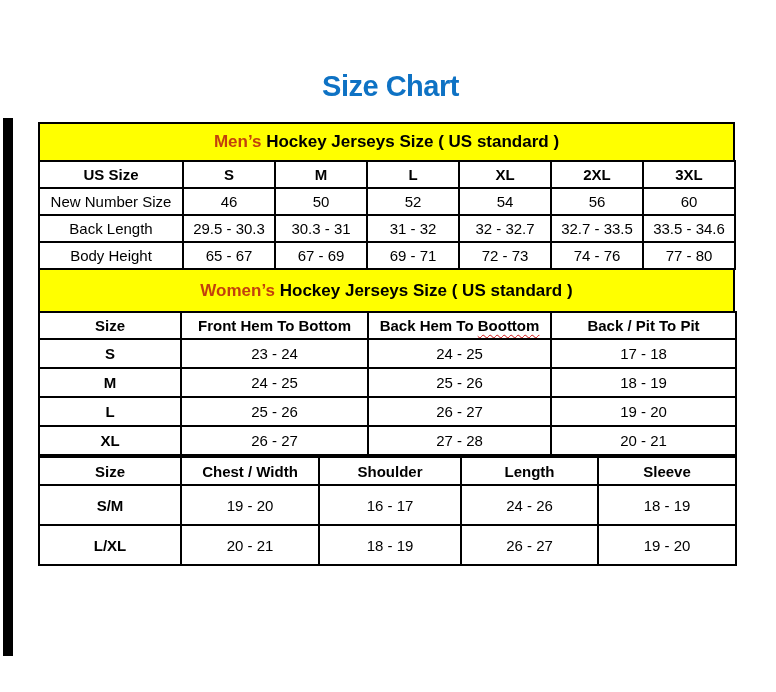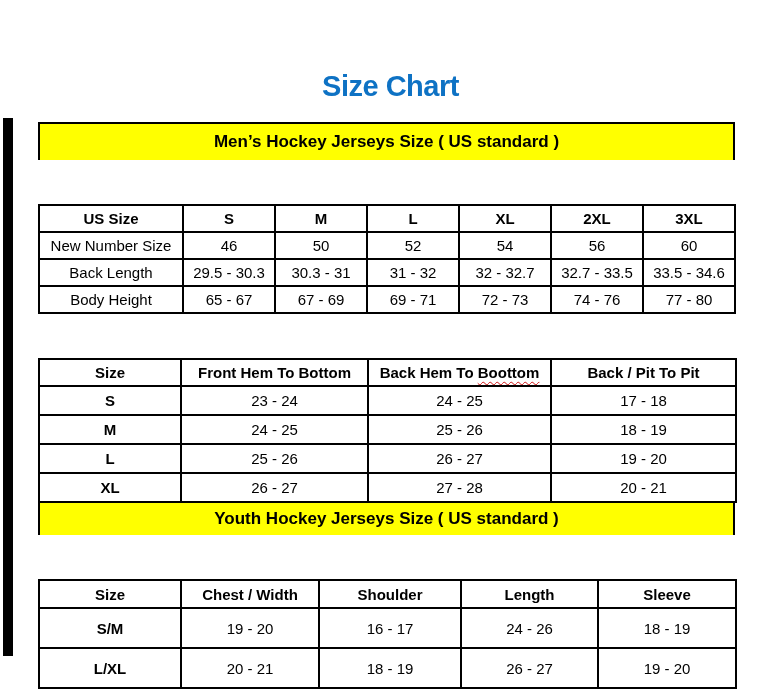--- a/index.html
+++ b/index.html
@@ -34,29 +34,28 @@
     width: 697px;
   }
   .band {
     background: #ffff00;
     border: 2px solid #000;
     text-align: center;
     font-weight: bold;
     font-size: 17px;
     color: #000;
   }
-  .band .hl { color: #000000; }
+  .band .hl { color: #c2410c; }
   .band-mens   { border-bottom: none; height: 38px; line-height: 36px; }
   .band-womens { border-top: none; border-bottom: none; height: 41px; line-height: 41px; }
   .band-youth  { border-top: none; border-bottom: none; height: 32px; line-height: 32px; }
   table.tbl {
     border-collapse: collapse;
     table-layout: fixed;
     width: 697px;
-    margin-top: 44px;
   }
   .tbl th, .tbl td {
     border: 2px solid #000;
     text-align: center;
     vertical-align: middle;
     padding: 0;
     font-size: 15px;
     color: #000;
     overflow: hidden;
     white-space: nowrap;
@@ -140,20 +139,24 @@
         <td>65 - 67</td>
         <td>67 - 69</td>
         <td>69 - 71</td>
         <td>72 - 73</td>
         <td>74 - 76</td>
         <td>77 - 80</td>
       </tr>
     </tbody>
   </table>
 
+  <div class="band band-womens">
+    <span class="hl">Women’s</span>
+    <span>Hockey Jerseys Size ( US standard )</span>
+  </div>
   <table class="tbl womens">
     <colgroup>
       <col class="w0">
         <col class="w1">
         <col class="w2">
         <col class="w3">
     </colgroup>
     <tbody>
       <tr class="hrow">
         <th>Size</th>
@@ -184,24 +187,20 @@
       </tr>
       <tr>
         <td class="lbl">XL</td>
         <td>26 - 27</td>
         <td>27 - 28</td>
         <td>20 - 21</td>
       </tr>
     </tbody>
   </table>
 
-  <div class="band band-youth">
-    <span class="hl">Youth</span>
-    <span>Hockey Jerseys Size ( US standard )</span>
-  </div>
   <table class="tbl youth">
     <colgroup>
       <col class="y0">
         <col class="y1">
         <col class="y2">
         <col class="y3">
         <col class="y4">
     </colgroup>
     <tbody>
       <tr class="hrow">

